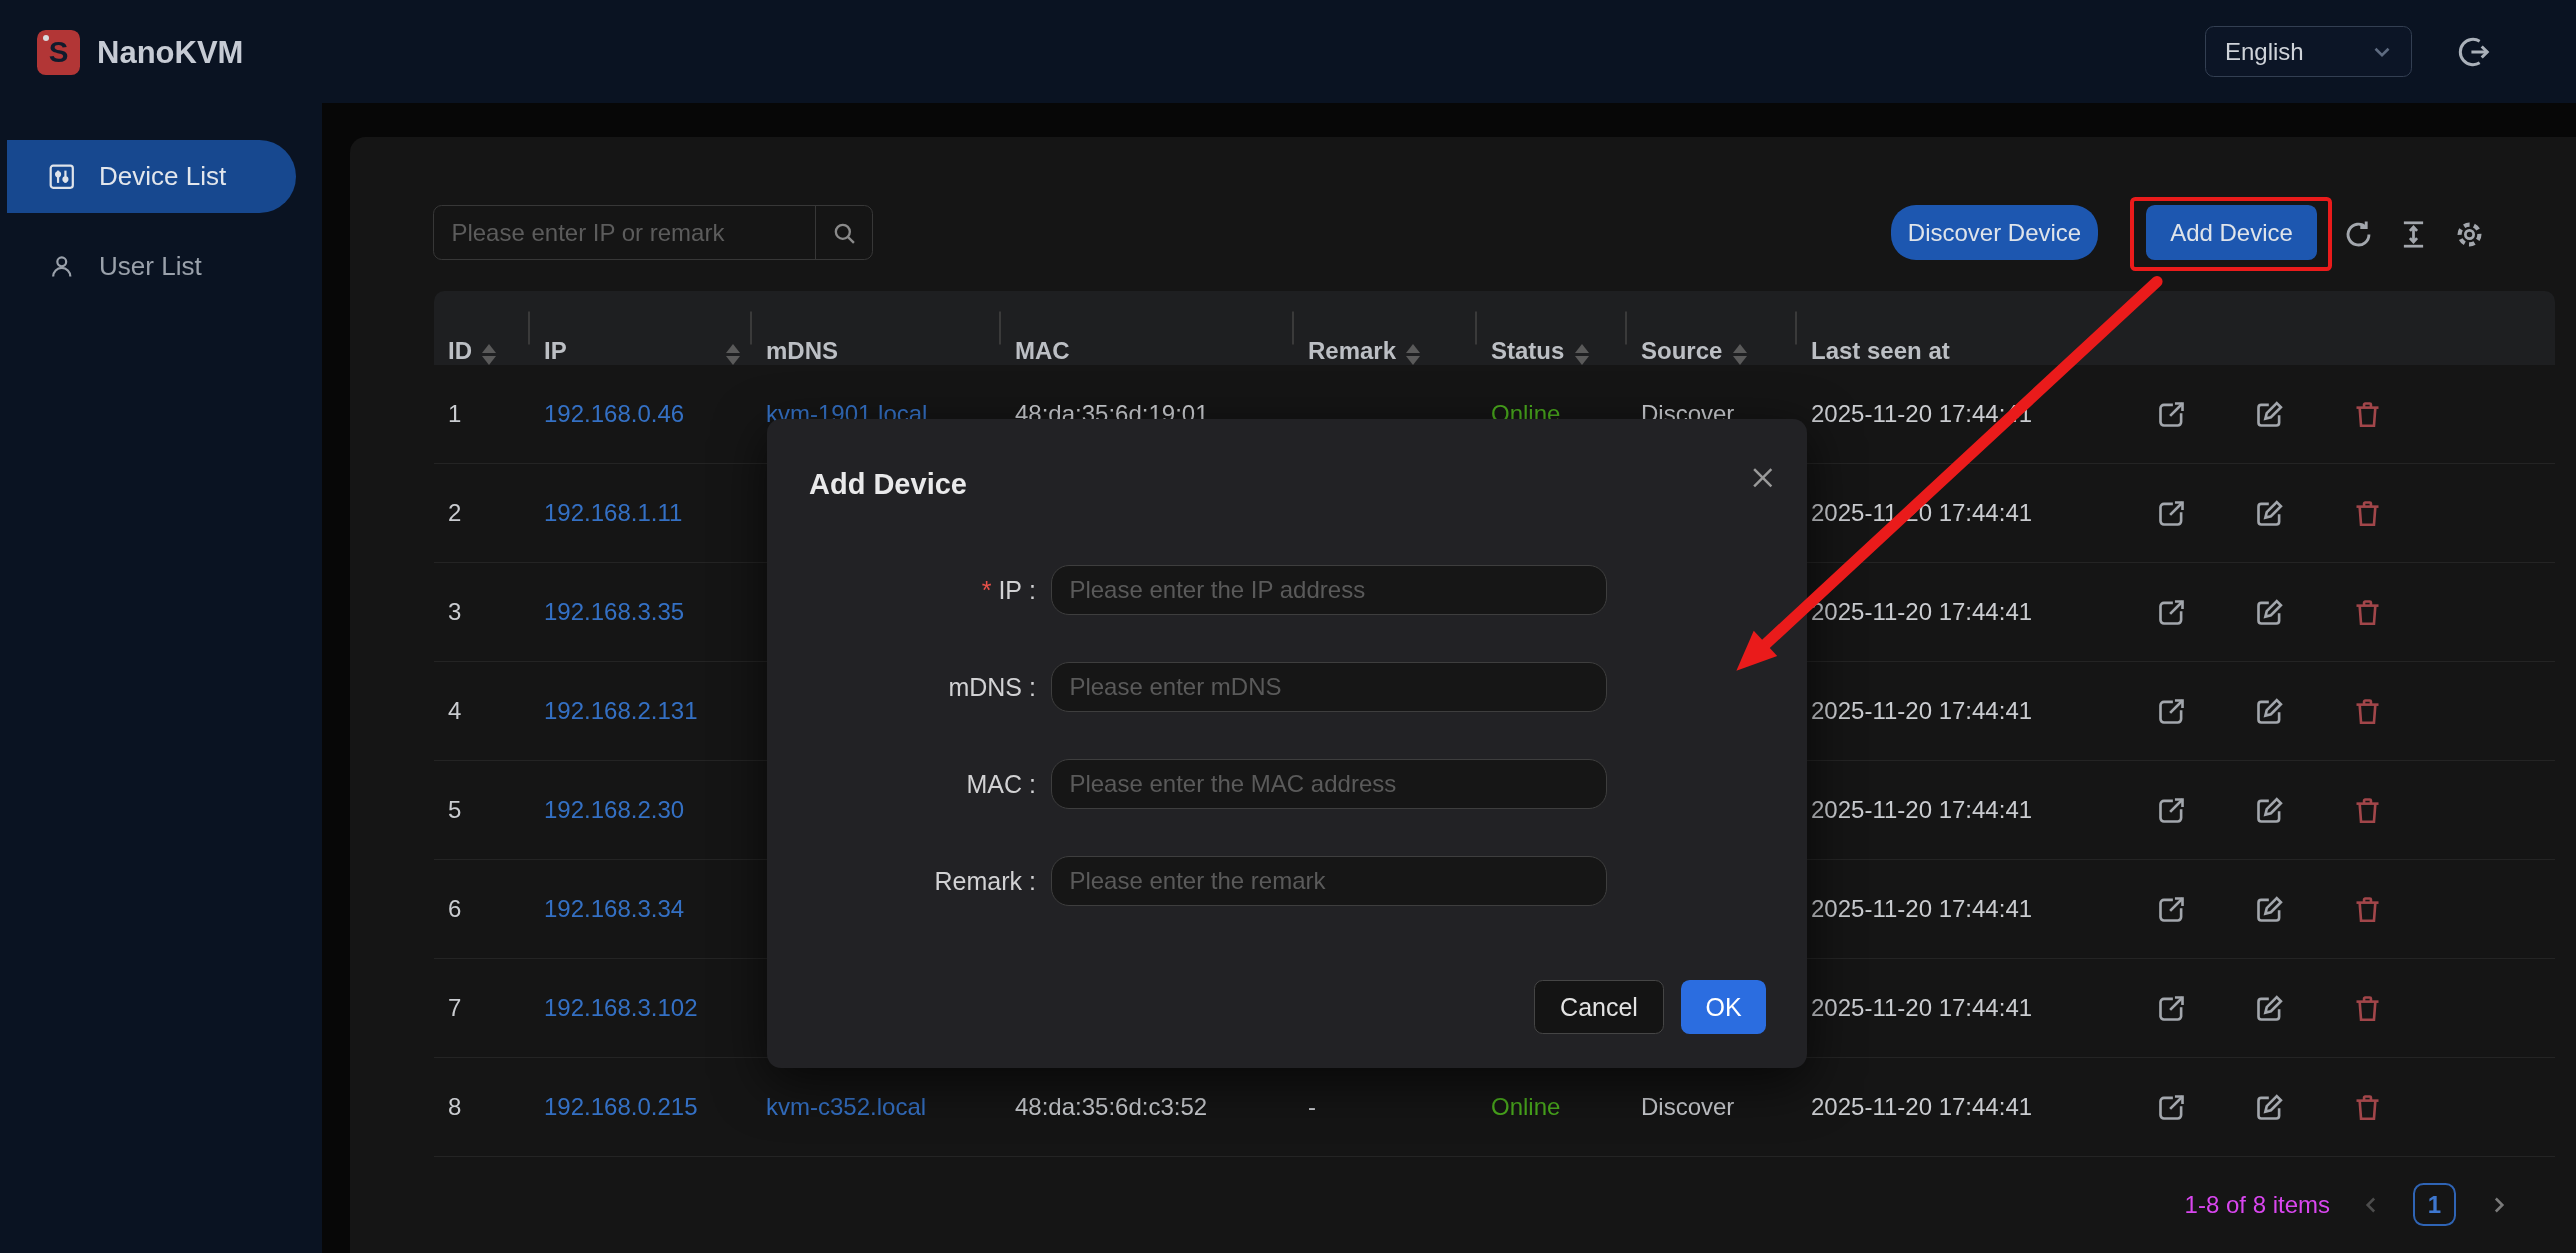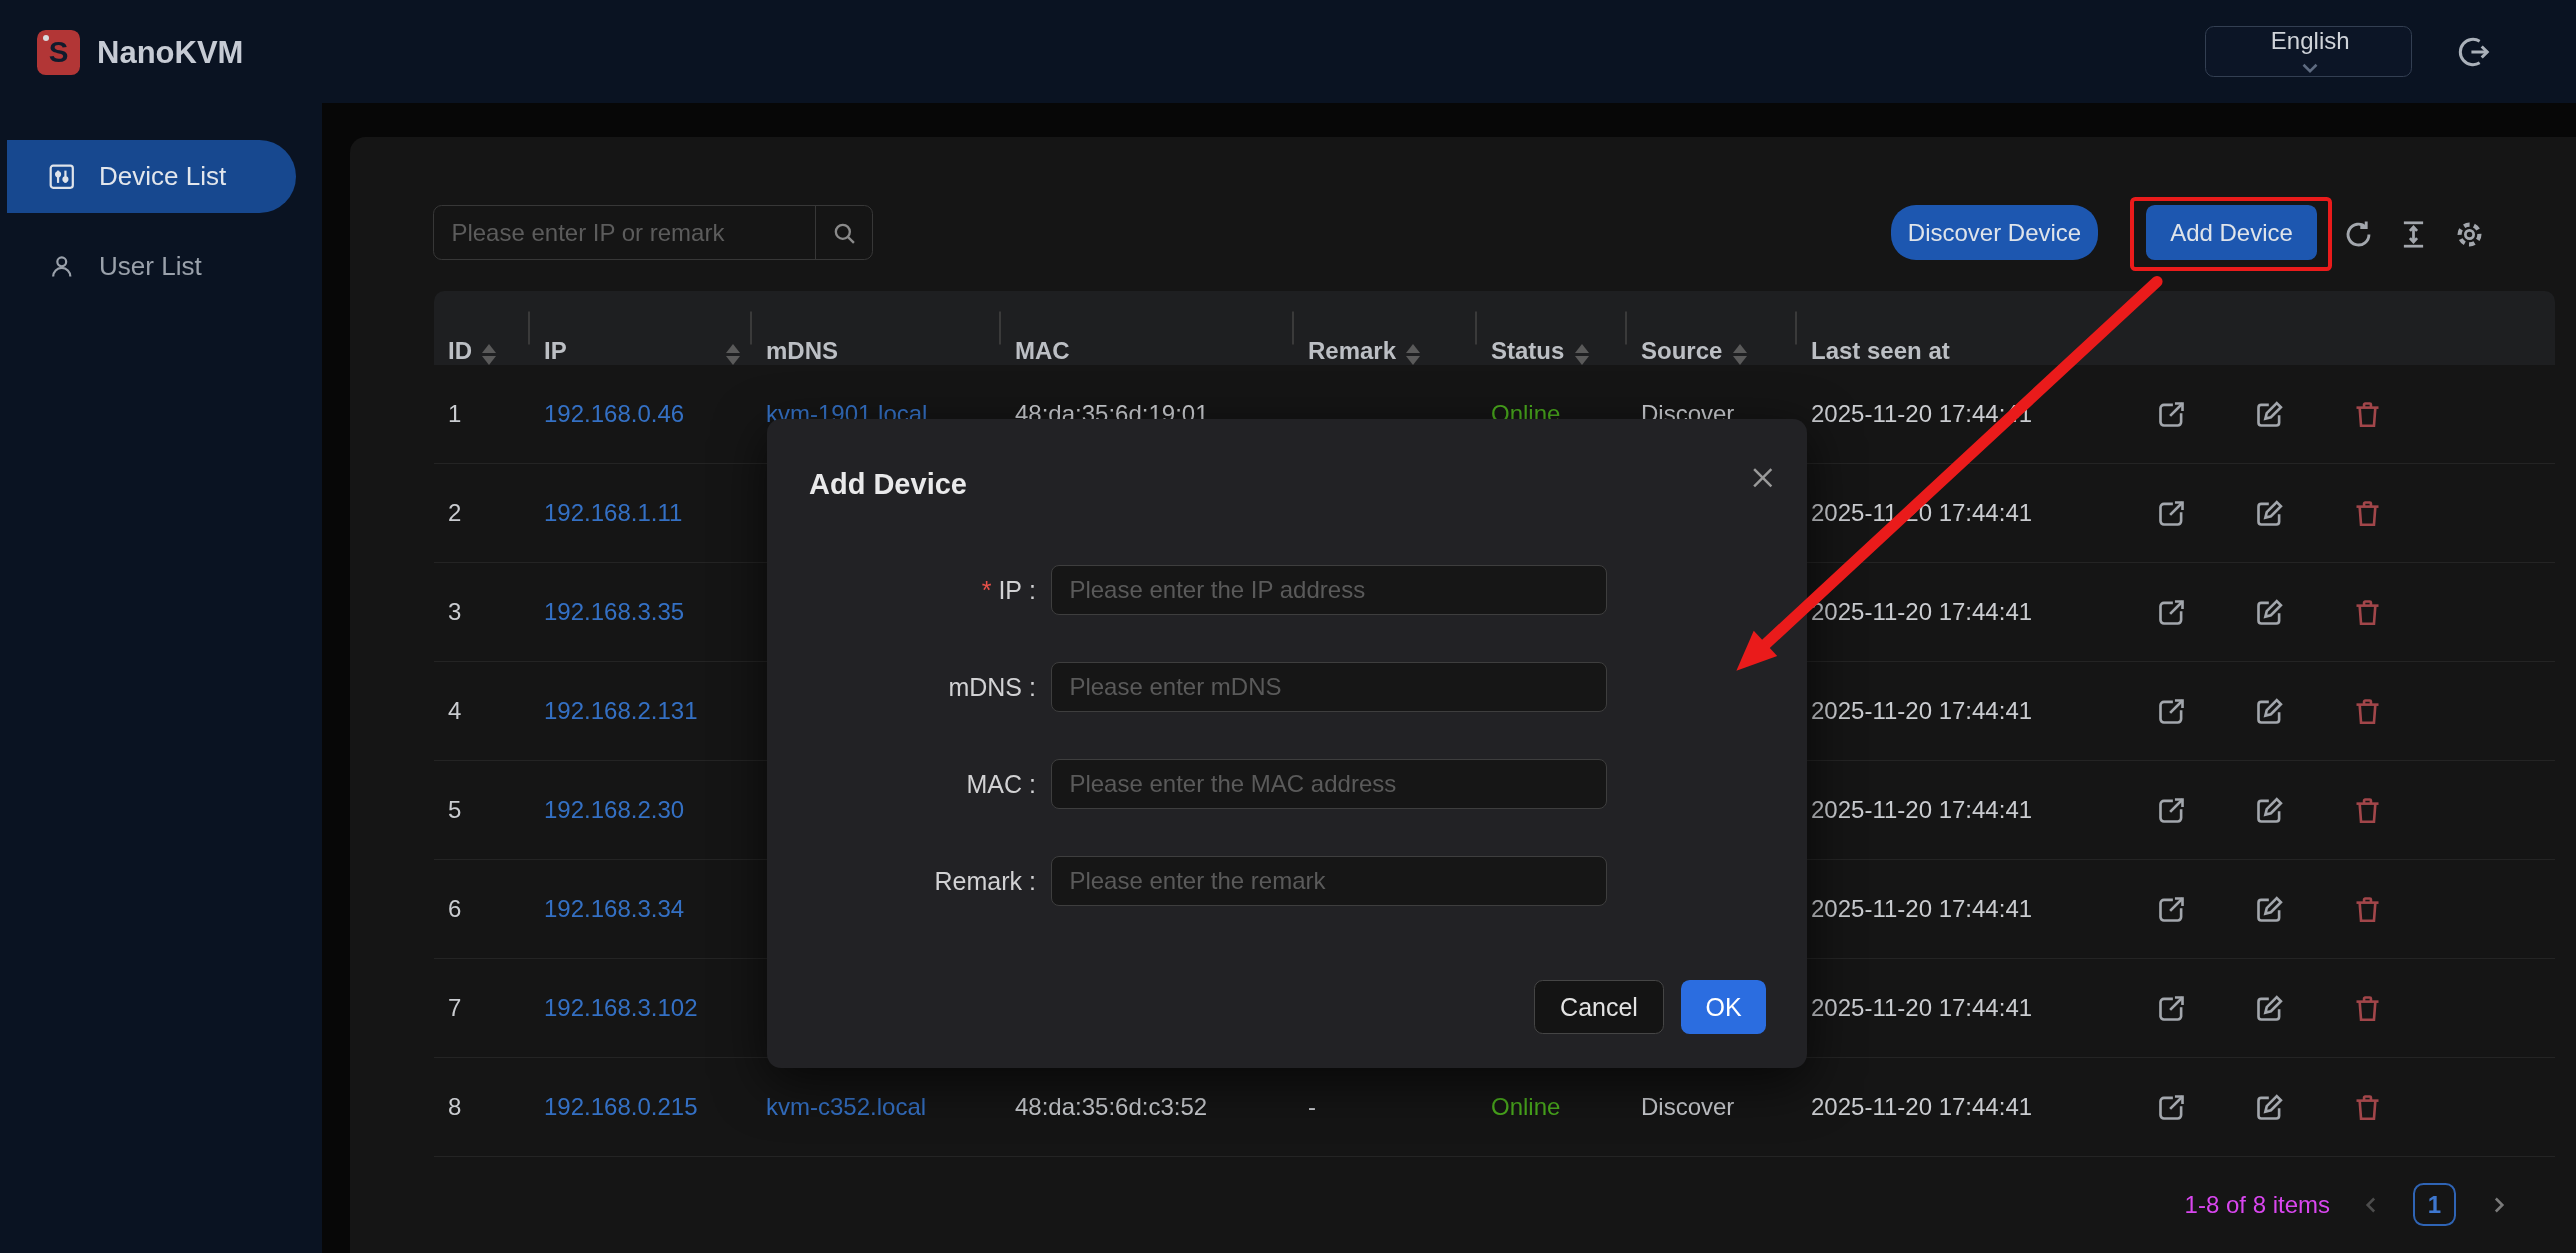--- a/index.html
+++ b/index.html
@@ -12,21 +12,21 @@
   }
 
   
   .topbar { position:absolute; left:0; top:0; right:0; height:103px; background:#0a1322; z-index:5; }
   .logo-box { position:absolute; left:37px; top:29.5px; width:43px; height:45px; background:#b23636; border-radius:8.7px;
               display:flex; align-items:center; justify-content:center; }
   .logo-letter { font-size:29.5px; font-weight:bold; color:#101b2c; }
   .logo-dot { position:absolute; left:6px; top:5.2px; width:6px; height:6px; border-radius:50%; background:#d8dade; }
   .app-name { position:absolute; left:97px; top:35px; font-size:31px; font-weight:bold; color:#c6cbd4; }
   .lang-select { position:absolute; left:2205px; top:26px; width:207px; height:51px; border:1.7px solid #333f52;
-                 background:#0c1526; border-radius:8.7px; display:flex; align-items:center; padding:0 15.6px 0 19px;flex-direction:column; }
+                 background:#0c1526; border-radius:8.7px; display:flex; align-items:center; padding:0 15.6px 0 19px; }
   .lang-label { font-size:24px; color:#cfd3d9; flex:1; }
   .logout-btn { position:absolute; left:2451px; top:30px; width:43px; height:43px; display:flex; align-items:center; justify-content:center; }
 
   
   .sidebar { position:absolute; left:0; top:103px; width:322px; bottom:0; background:#0a1322; z-index:4; }
   .side-item { position:absolute; left:7px; width:289px; height:73px; display:flex; align-items:center; gap:22.6px; padding-left:40px;
                border-radius:0 37px 37px 0; font-size:26px; color:#9aa1ab; }
   .side-item.active { background:#17488f; color:#e2e6ec; }
   .side-item .icn { width:29.5px; height:29.5px; display:flex; }
 
@@ -75,21 +75,21 @@
   
   .modal { position:absolute; left:767px; top:419px; width:1040px; height:649px; background:#222225; border-radius:14px;
            box-shadow:0 14px 52px rgba(0,0,0,.65); z-index:20; }
   .modal-title { position:absolute; left:42px; top:49px; font-size:29px; font-weight:bold; color:#e9e9ea; }
   .modal-close { position:absolute; left:975px; top:38px; width:42px; height:42px; display:flex; align-items:center; justify-content:center; cursor:pointer; }
   .form-row { position:absolute; left:0; width:100%; height:50px; display:flex; align-items:center; }
   .form-label { width:269px; text-align:right; font-size:25px; color:#d2d2d4; display:flex; justify-content:flex-end; align-items:center; }
   .req-mark { color:#e85149; margin-right:7px; font-size:25px; }
   .colon { margin-left:7px; }
   .form-input { position:absolute; left:284px; width:556px; height:50px; background:#161616; border:1.7px solid #3e3e3e;
-                border-radius:8px; color:#c9c9c9; font-size:24px; padding:0 17.4px; outline:none;
+                border-radius:18px; color:#c9c9c9; font-size:24px; padding:0 17.4px; outline:none;
                 font-family:"Liberation Sans", sans-serif; }
   .form-input::placeholder { color:#5a5a5a; }
   .btn-cancel { position:absolute; left:767px; top:561px; width:130px; height:54px; background:#141414; border:1.7px solid #454545;
                 border-radius:8.7px; color:#e3e3e3; font-size:25px; font-family:"Liberation Sans", sans-serif; cursor:pointer; }
   .btn-ok { position:absolute; left:914px; top:561px; width:85px; height:54px; background:#2b6de0; border:none;
             border-radius:8.7px; color:#ffffff; font-size:25px; font-family:"Liberation Sans", sans-serif; cursor:pointer; }
 
   
   .anno-rect { position:absolute; left:2130px; top:197px; width:202px; height:74px; border:4.3px solid #ea1b1b; border-radius:5.2px; z-index:40; }
   .anno-svg { position:absolute; left:0; top:0; width:2576px; height:1253px; z-index:40; pointer-events:none; }

